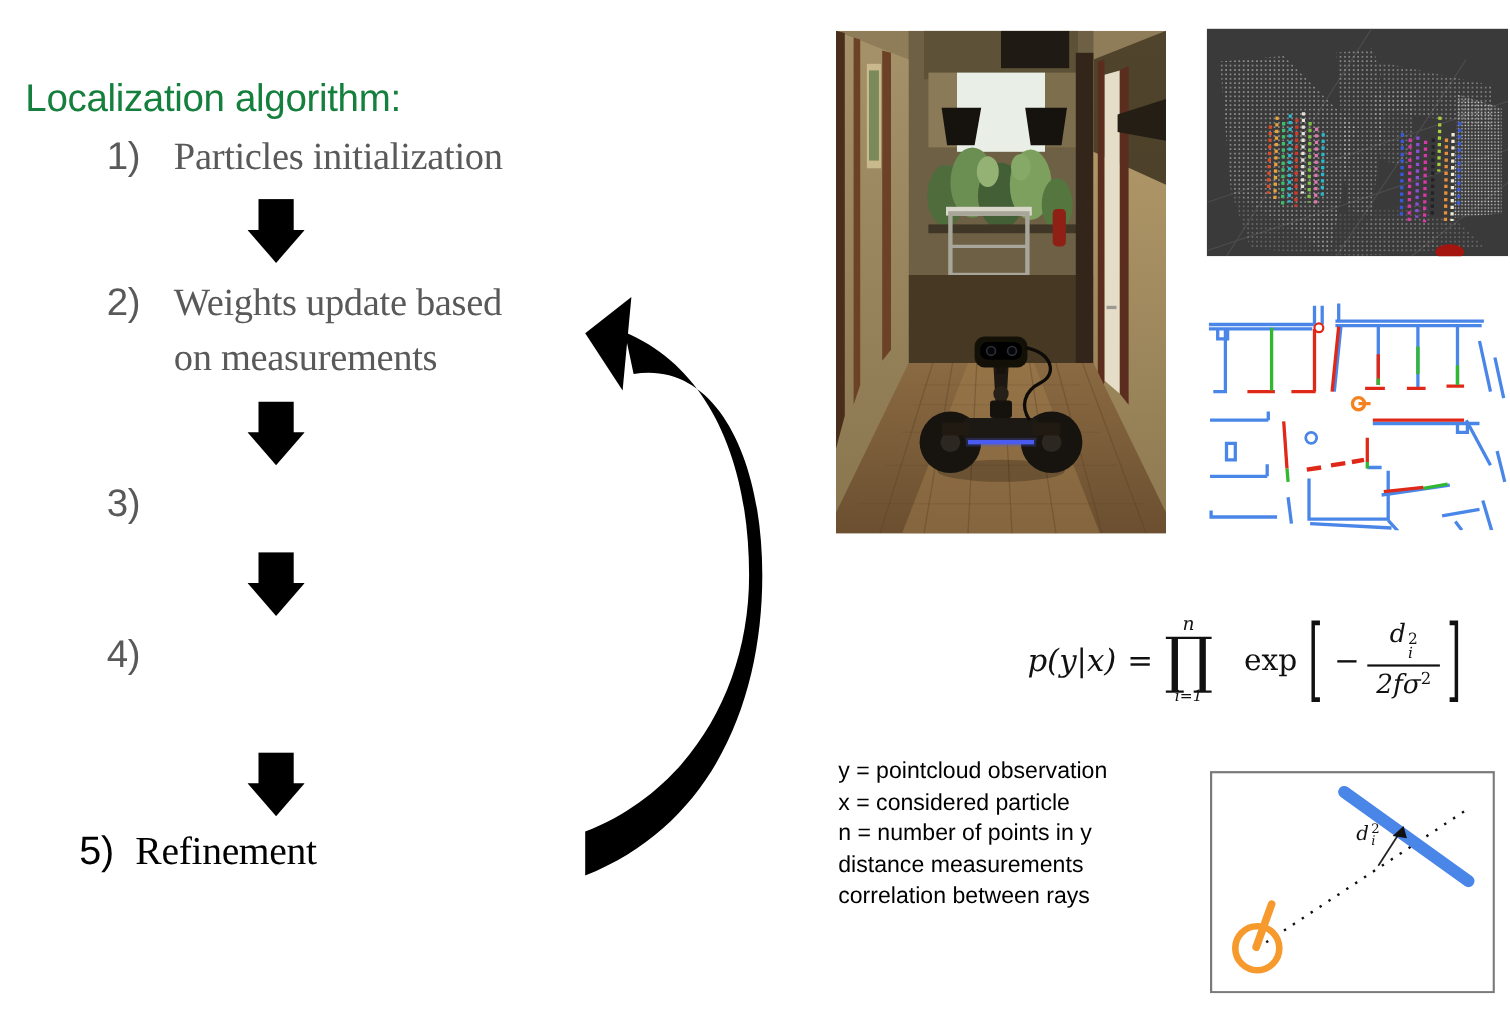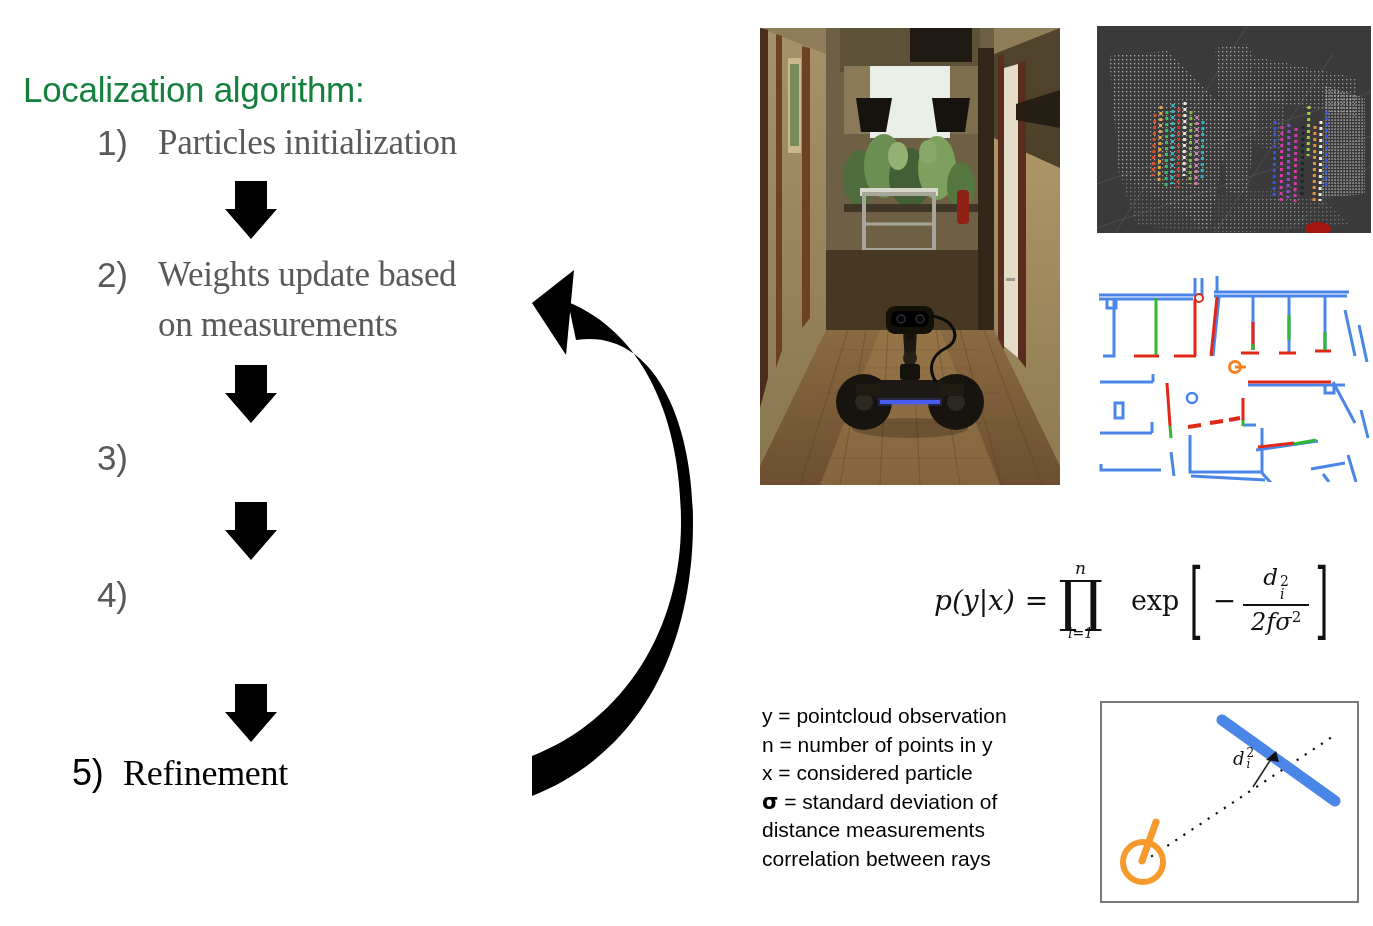--- a/index.html
+++ b/index.html
@@ -34,21 +34,21 @@
   .f-minus{font-size:28px;margin:0 3px 0 8px;}
   .frac{display:inline-flex;flex-direction:column;align-items:center;margin:0 4px;}
   .frac-num{font-size:23px;font-style:italic;line-height:1.05;padding:0 8px 3px;}
   .frac-den{font-size:24px;font-style:italic;line-height:1.1;border-top:2px solid #111;padding:3px 8px 0;}
   .ss{display:inline-flex;flex-direction:column;align-items:flex-start;font-size:14px;line-height:0.95;
       margin-left:2px;transform:translateY(1px);}
   .ss .ss-top{font-style:normal;}
   .ss .ss-bot{font-style:italic;}
   .den-sup{font-size:15px;vertical-align:8px;font-style:normal;}
   
-  .legend{position:absolute;left:762px;top:702px;font-size:21px;line-height:28.5px;color:#000;}
+  .legend{position:absolute;left:762px;top:687px;font-size:21px;line-height:28.5px;color:#000;}
   .sigma-line::first-letter{font-weight:bold;font-family:"DejaVu Sans",sans-serif;}
   
   .di-label{position:absolute;left:1233px;top:748px;font-family:"DejaVu Serif",serif;
             font-style:italic;font-size:18px;color:#111;display:flex;}
   .di-label .ss{font-size:12px;transform:translateY(0);}
 </style>
 </head>
 <body>
 
 <div class="slide">
@@ -335,23 +335,22 @@
             <span class="ss-bot">i</span>
           </span>
       </span>
       <span class="frac-den"><span>2fσ</span><span class="den-sup">2</span></span>
     </span>
     <span class="bracket">]</span>
   </div>
 
   <div class="legend">
     <div>y = pointcloud observation</div>
+    <div>x = considered particle</div>
     <div>n = number of points in y</div>
-    <div>x = considered particle</div>
-    <div class="sigma-line">σ = standard deviation of</div>
     <div>distance measurements</div>
     <div>correlation between rays</div>
   </div>
 
   <svg class="ray-diagram" width="259" height="202" viewBox="0 0 259 202">
     <rect x="1" y="1" width="257" height="200" fill="#fff" stroke="#7a7a7a" stroke-width="2"></rect>
     <line x1="43" y1="161" x2="232" y2="36" stroke="#111" stroke-width="2.2" stroke-dasharray="2.2 7.5"></line>
     <line x1="122" y1="19" x2="235" y2="100" stroke="#4a86e8" stroke-width="11" stroke-linecap="round"></line>
     <line x1="153" y1="86" x2="171" y2="58" stroke="#222" stroke-width="1.6"></line>
     <polygon points="176,50 179,61 166,59" fill="#111"></polygon>

